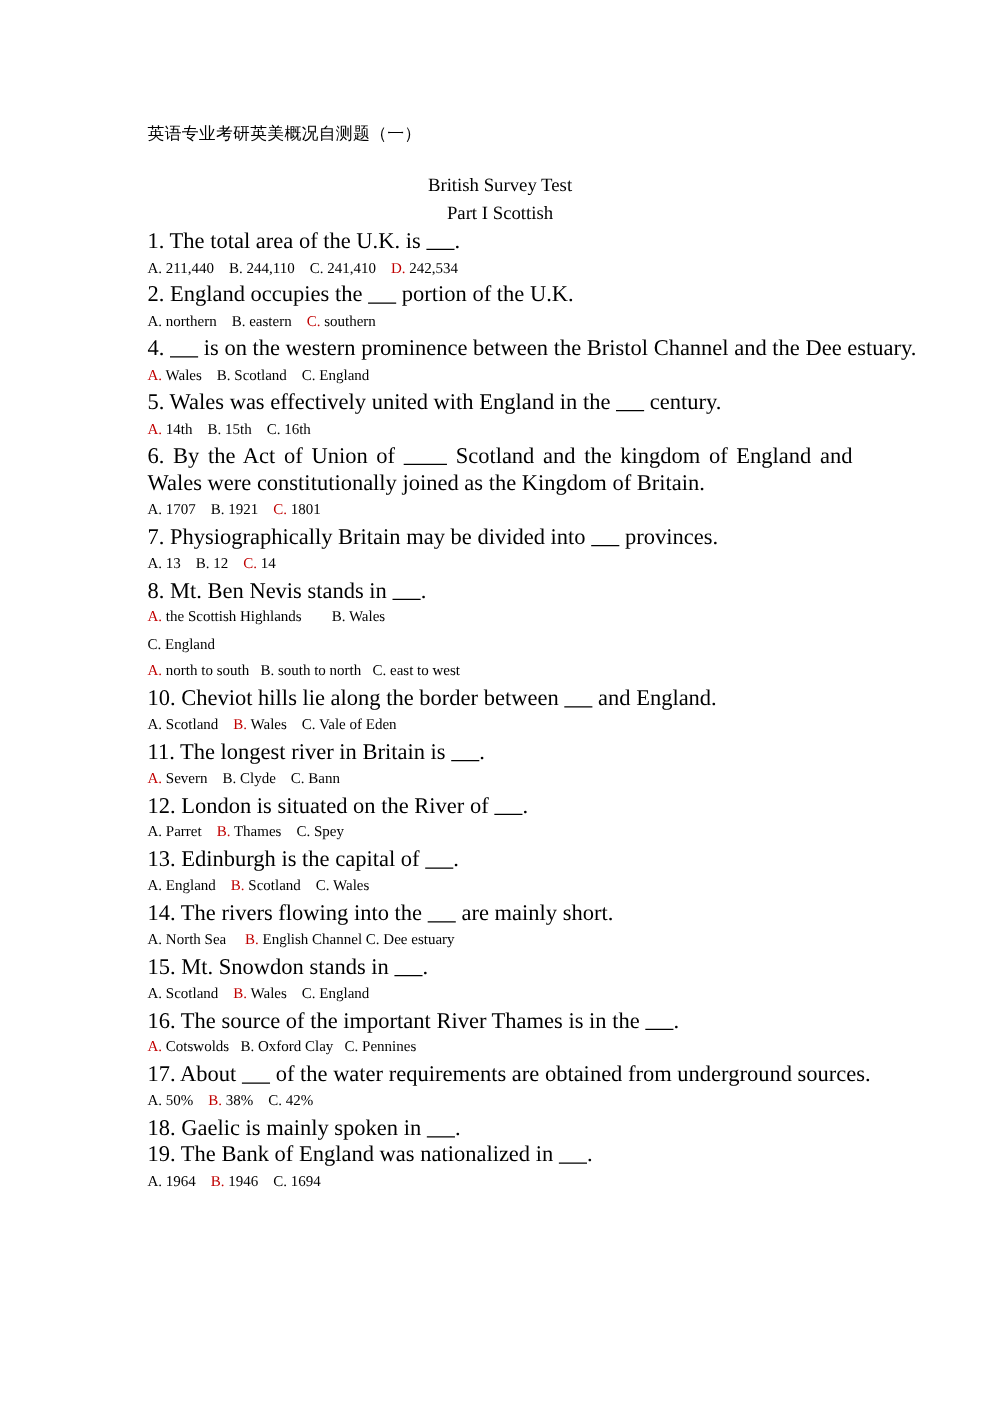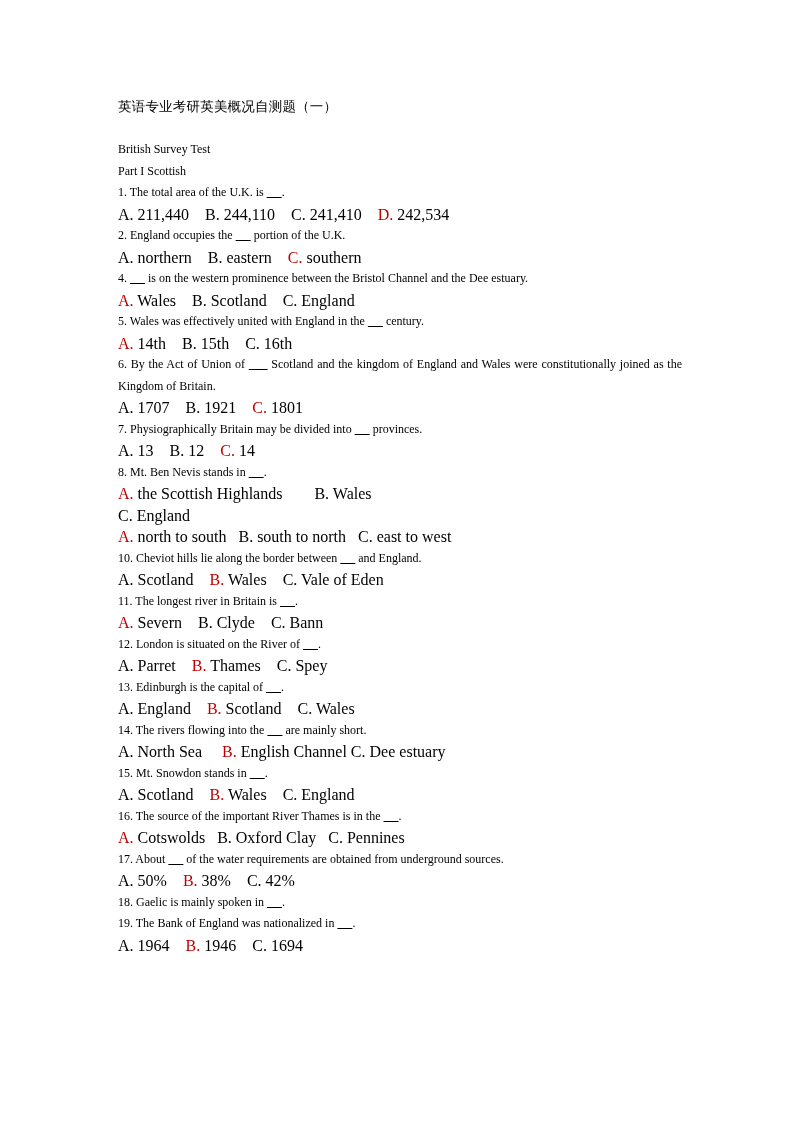--- a/index.html
+++ b/index.html
@@ -29,42 +29,43 @@
     width: 564px;
   }
   .doc-title {
     font-size: 13.5px;
     line-height: 21.5px;
     margin: 0 0 21.5px 0;
     white-space: nowrap;
     letter-spacing: 0.2px;
   }
   .head-line {
-    font-size: 12px;
+    font-size: 15px;
     line-height: 21.5px;
     margin: 0;
     white-space: nowrap;
+    text-align: center;
   }
   .q-block {
     margin: 0;
   }
   .q-text {
-    font-size: 12px;
+    font-size: 18px;
     line-height: 21.5px;
     margin: 0;
     white-space: nowrap;
   }
   .q-text.justified {
     white-space: normal;
     text-align: justify;
     text-align-last: left;
     width: 564px;
   }
   .opts {
-    font-size: 16px;
+    font-size: 12px;
     line-height: 21.5px;
     margin: 0;
     white-space: pre;
   }
   .opts.wrap {
     white-space: pre-wrap;
     width: 564px;
   }
   .lab {
     color: #000000;

